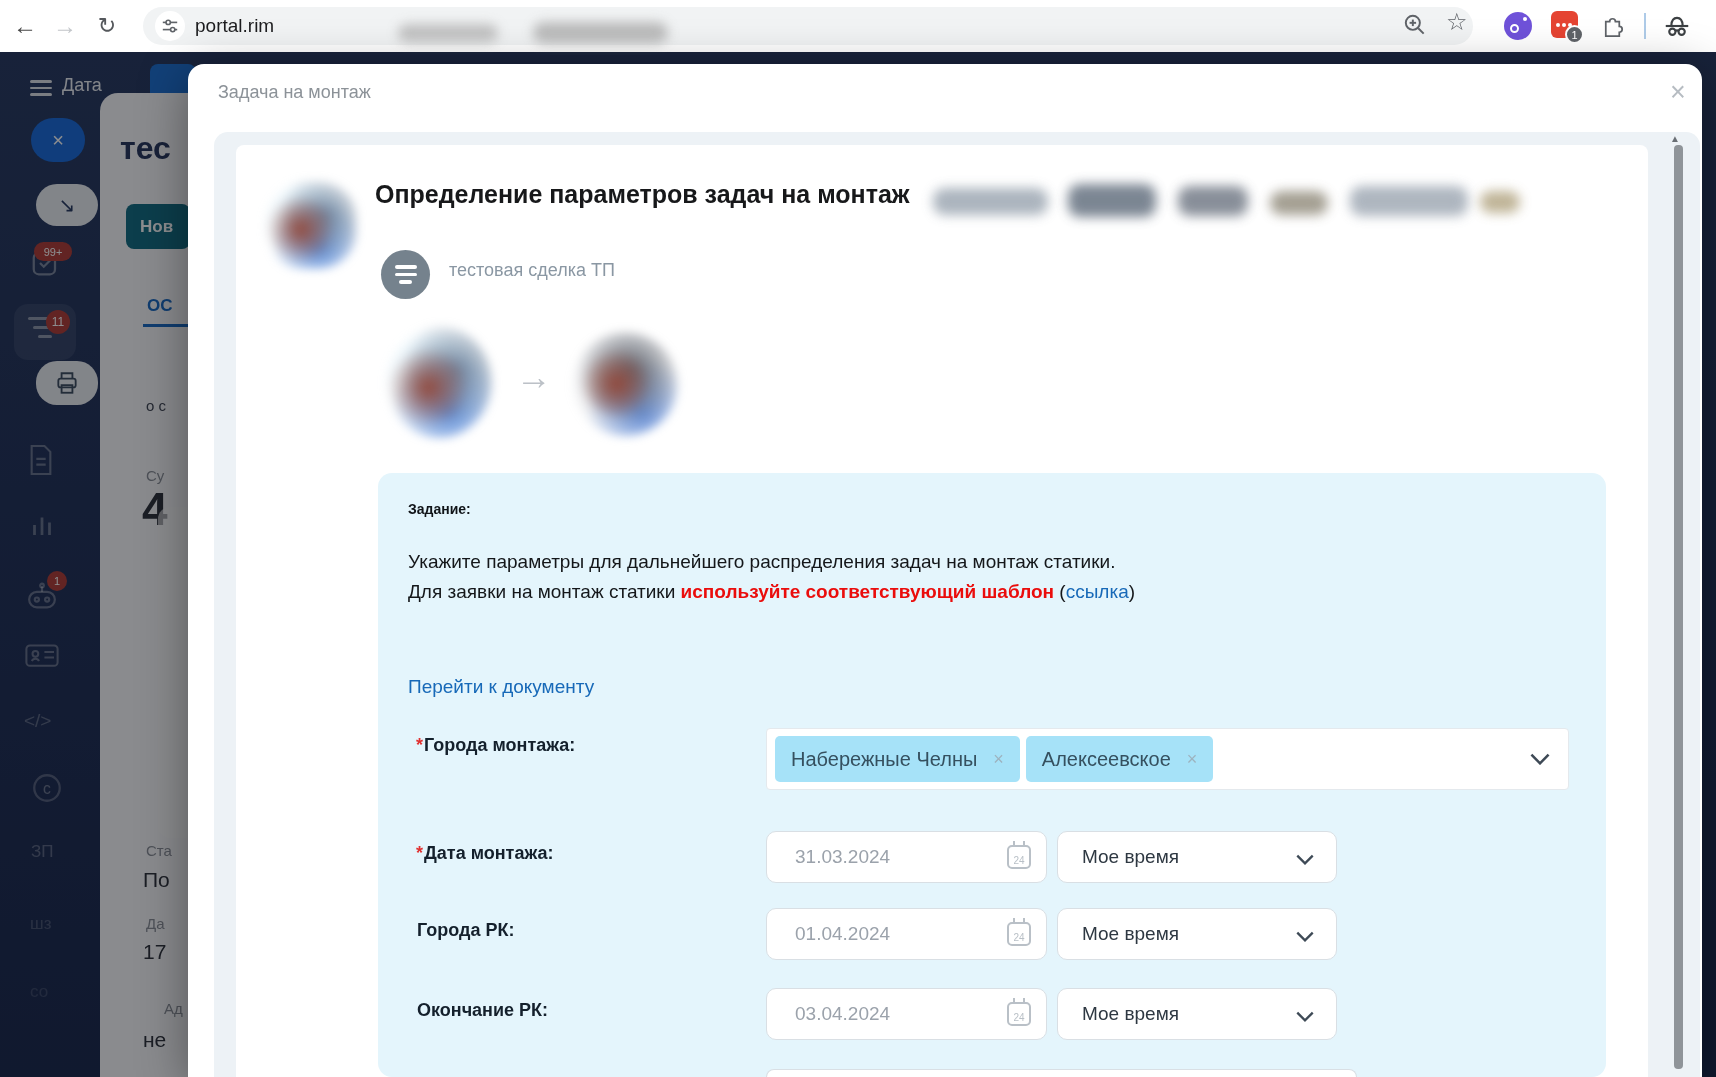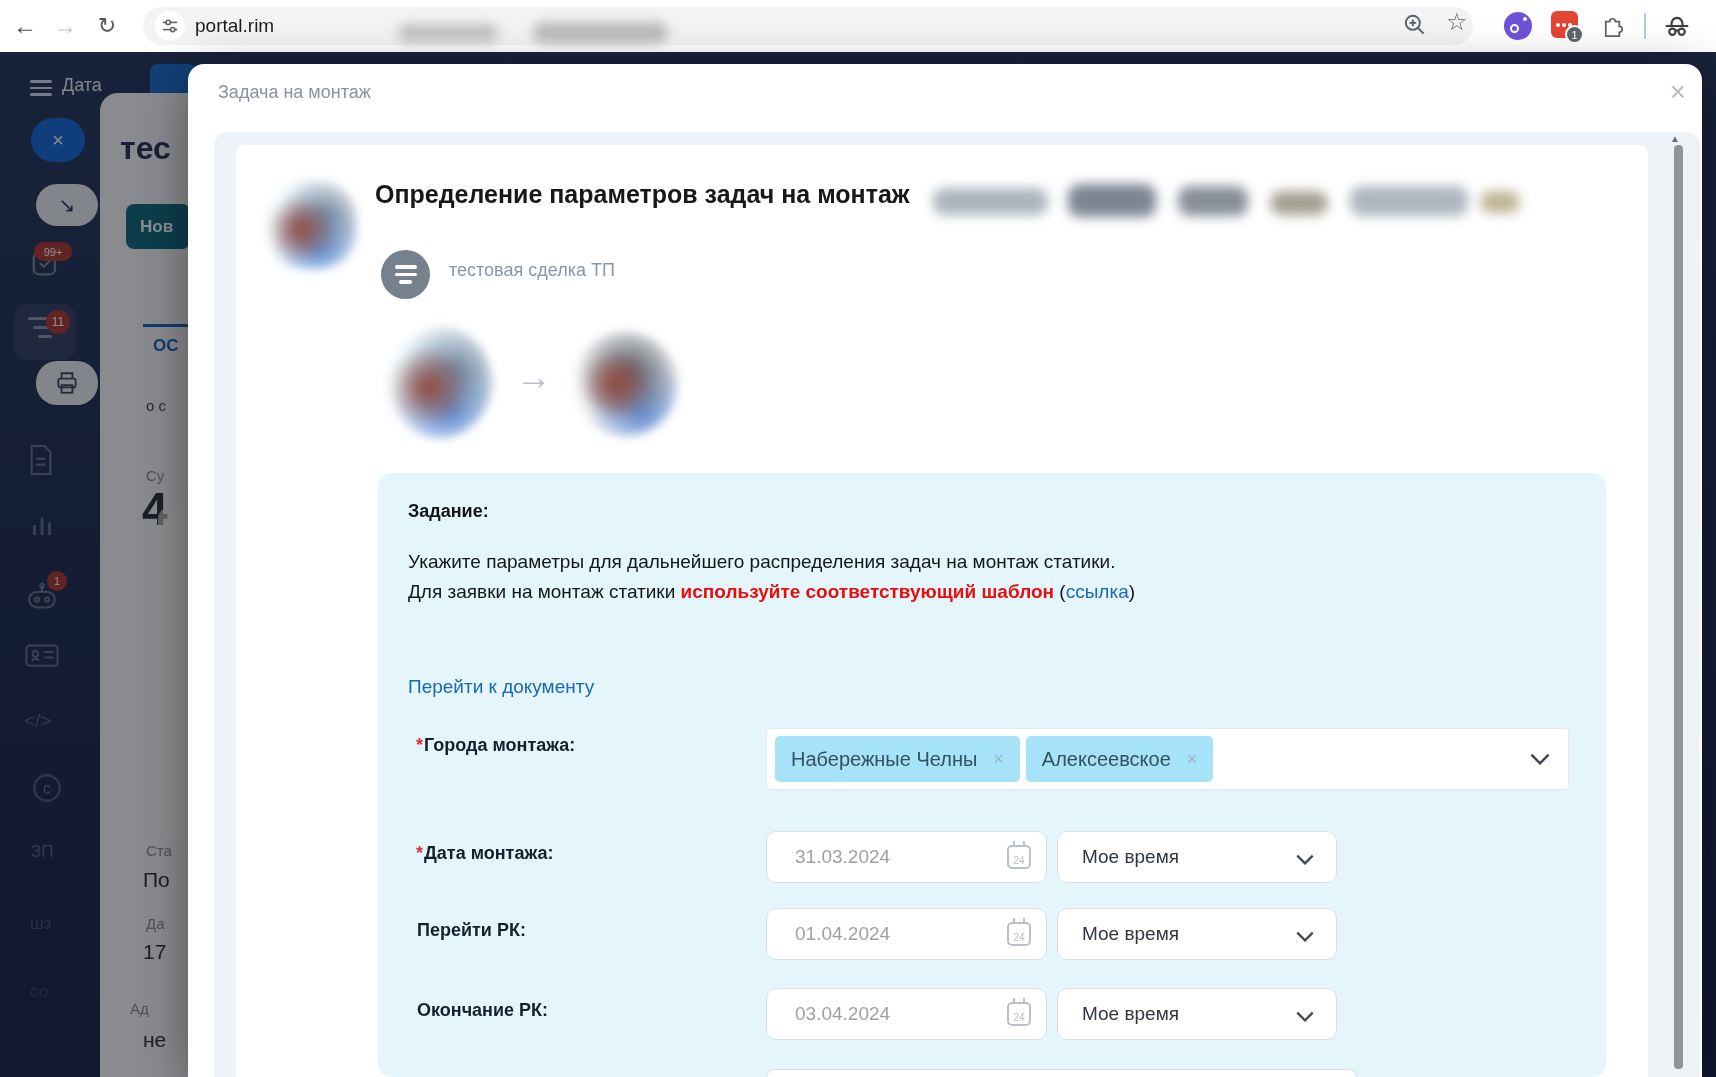--- a/index.html
+++ b/index.html
@@ -42,21 +42,21 @@
   .sb-ico{position:absolute;color:rgba(255,255,255,.35);}
   .sb-badge{position:absolute;background:#b03a33;color:#fff;border-radius:10px;font-size:11px;display:flex;align-items:center;justify-content:center;}
   .b99{left:34px;top:190px;width:38px;height:19px;}
   .b11{left:46px;top:258px;width:24px;height:24px;border-radius:50%;font-size:12px;}
   .b1r{left:47px;top:519px;width:20px;height:20px;border-radius:50%;}
   .sb-tile{position:absolute;left:14px;top:252px;width:62px;height:56px;border-radius:14px;background:rgba(255,255,255,.08);}
   .sb-tile i{display:block;height:3px;background:rgba(255,255,255,.45);border-radius:2px;margin:6px auto 0;}
   .sb-text{position:absolute;color:rgba(255,255,255,.28);font-size:17px;}
   .p-head{left:120px;top:78px;font-size:32px;font-weight:bold;color:#24345c;}
   .p-btn{position:absolute;left:126px;top:152px;width:64px;height:45px;background:#0e6a80;border-radius:8px;color:#fff;font-size:17px;font-weight:bold;display:flex;align-items:center;padding-left:14px;}
-  .p-tab{left:153px;top:244px;font-size:17px;font-weight:bold;color:#1669c4;margin-top:40px;}
+  .p-tab{left:147px;top:244px;font-size:17px;font-weight:bold;color:#1669c4;}
   .p-tabline{position:absolute;left:143px;top:272px;width:47px;height:3px;background:#1669c4;}
   .gray15{font-size:15px;color:#8a8f98;}
   .dark21{font-size:21px;color:#2b2f38;}
   .innercard{position:absolute;left:158px;top:455px;width:40px;height:331px;background:rgba(255,255,255,.6);border-radius:12px;}
   .dim{position:absolute;inset:0;background:rgba(10,12,18,.47);}
 
   
   .modal{position:absolute;left:188px;top:64px;width:1514px;height:1013px;background:#fff;border-radius:16px 16px 0 0;box-shadow:0 10px 50px rgba(0,0,0,.4);z-index:60;}
   .m-title{position:absolute;left:30px;top:18px;font-size:18px;color:#8c9298;}
   .m-close{position:absolute;left:1472px;top:10px;width:36px;height:36px;font-size:27px;color:#b6bcc2;display:flex;align-items:center;justify-content:center;cursor:pointer;}
@@ -74,21 +74,21 @@
     radial-gradient(circle at 42% 50%, rgba(148,70,55,.95) 0%, rgba(148,70,55,0) 44%),
     radial-gradient(circle at 55% 38%, rgba(95,100,110,.95) 0%, rgba(95,100,110,0) 62%),
     radial-gradient(circle at 66% 78%, rgba(90,135,215,.9) 0%, rgba(90,135,215,0) 52%),
     radial-gradient(circle at 50% 50%, rgba(150,155,165,.85) 0%, rgba(150,155,165,0) 75%);}
   .m-heading{position:absolute;left:187px;top:116px;font-size:25px;font-weight:bold;color:#17181a;white-space:nowrap;}
   .deal-ico{position:absolute;left:193px;top:186px;width:49px;height:49px;border-radius:50%;background:#75828d;display:flex;flex-direction:column;align-items:center;justify-content:center;gap:4px;}
   .deal-ico i{display:block;height:3.5px;background:#fff;border-radius:2px;}
   .deal-text{position:absolute;left:261px;top:196px;font-size:18px;color:#8a97a3;}
   .m-arrow{position:absolute;left:328px;top:292px;font-size:36px;color:#bcc1c7;}
   .panel{position:absolute;left:190px;top:409px;width:1228px;height:604px;background:#e4f5fc;border-radius:14px;}
-  .p-label{position:absolute;left:220px;top:437px;font-size:18px;font-weight:bold;color:#101418;}
+  .p-label{position:absolute;left:220px;top:437px;font-size:14px;font-weight:bold;color:#101418;}
   .p-line{position:absolute;left:220px;font-size:19px;color:#14171a;white-space:nowrap;}
   .red{color:#ea0d0c;font-weight:bold;}
   .blue-link{color:#1769b8;cursor:pointer;}
   .doc-link{position:absolute;left:220px;top:612px;font-size:19px;color:#1769b8;cursor:pointer;}
   .f-label{position:absolute;left:228px;font-size:18px;font-weight:bold;color:#14202c;white-space:nowrap;}
   .req{color:#e03131;margin-right:1px;}
   .cities-field{position:absolute;left:578px;top:664px;width:803px;height:62px;background:#fff;border-radius:4px;border:1px solid #e4e9ed;display:flex;align-items:center;padding-left:8px;gap:6px;}
   .chip{height:46px;background:#a6e2f8;border-radius:5px;display:flex;align-items:center;padding:0 16px;font-size:20px;color:#35505f;}
   .chip .x{margin-left:16px;color:#9db3bf;font-size:18px;cursor:pointer;}
   .chev{position:absolute;}
@@ -238,21 +238,21 @@
     <div class="txt p-tab">ОС</div>
     <div class="p-tabline"></div>
     <div class="txt" style="left:146px;top:345px;font-size:15px;color:#3c4250;">о с</div>
     <div class="txt gray15" style="left:146px;top:415px;">Су</div>
     <div class="txt" style="left:142px;top:430px;font-size:46px;font-weight:bold;color:#2b2f38;">4</div>
     <div class="innercard"></div>
     <div class="txt gray15" style="left:146px;top:790px;">Ста</div>
     <div class="txt dark21" style="left:143px;top:816px;">По</div>
     <div class="txt gray15" style="left:146px;top:863px;">Да</div>
     <div class="txt dark21" style="left:143px;top:888px;">17</div>
-    <div class="txt gray15" style="left:130px;top:948px;">Ад</div>
+    <div class="txt gray15" style="left:164px;top:948px;">Ад</div>
     <div class="txt dark21" style="left:143px;top:976px;">не</div>
 
     <div class="dim"></div>
   </div>
 
   <div class="modal">
     <div class="m-title">Задача на монтаж</div>
     <div class="m-close">×</div>
 
     <div class="frame"></div>
@@ -319,21 +319,21 @@
         </span>
     </div>
     <div class="tz-field" style="top:767px;">
       <span class="val">Мое время</span>
       <svg width="18" height="11" viewBox="0 0 14 8">
           <path d="M1 1 l6 6 l6 -6" fill="none" stroke="#3e4a56" stroke-width="1.8"></path>
         </svg>
     </div>
 
     <div class="f-label" style="top:856px;">
-      <span class="req"></span><span>Перейти РК:</span>
+      <span class="req"></span><span>Города РК:</span>
     </div>
     <div class="date-field" style="top:844px;">
       <span class="val">01.04.2024</span>
       <span class="cal">
           <i class="nl"></i>
           <i class="nr"></i>
           <span>24</span>
         </span>
     </div>
     <div class="tz-field" style="top:844px;">

